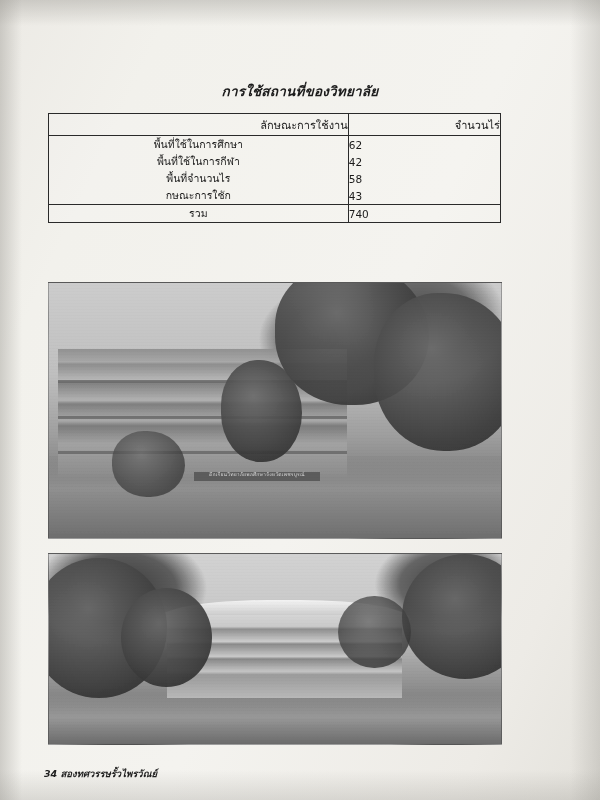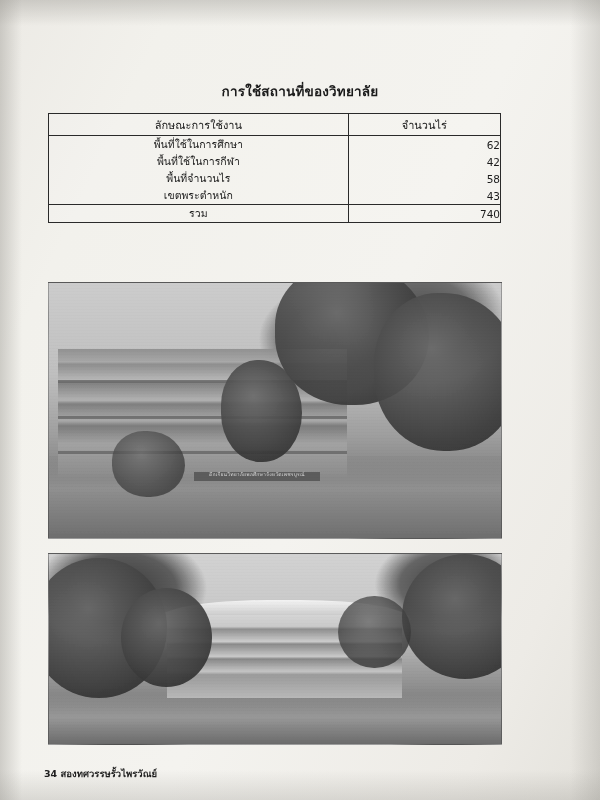--- a/index.html
+++ b/index.html
@@ -45,60 +45,61 @@
   .doc-title {
     position: absolute;
     left: 0; right: 0;
     top: 80px;
     text-align: center;
     font-family: "DejaVu Sans", sans-serif;
     font-size: 13.5px;
     font-weight: bold;
     color: #1b1b1b;
     letter-spacing: 0.2px;
+    font-style: italic;
   }
 
   .data-table {
     position: absolute;
     left: 48px;
     top: 113px;
     width: 453px;
     border-collapse: collapse;
     background: rgba(255,255,255,0.10);
     font-size: 10.5px;
     color: #1b1b1b;
   }
   .data-table th, .data-table td {
     border: 1px solid #2a2a2a;
     padding: 0;
   }
   .data-table thead th {
     font-weight: normal;
     font-size: 11px;
-    text-align: center;
+    text-align: right;
     height: 21px;
     vertical-align: middle;
   }
   .data-table tbody td {
     border-left: 1px solid #2a2a2a;
     border-right: 1px solid #2a2a2a;
     border-top: none;
     border-bottom: none;
     height: 14.5px;
     vertical-align: middle;
   }
   .col-label { width: 300px; }
   .col-value { width: 152px; }
   .cell-label {
     padding-left: 32px;
     text-align: center;
     white-space: nowrap;
   }
   .cell-value {
-    text-align: right;
+    text-align: left;
     margin-left: 44px;
   }
   .total-row td {
     border-top: 1px solid #2a2a2a !important;
     border-bottom: 1px solid #2a2a2a !important;
     height: 20px;
   }
   .total-row .cell-label {
     text-align: center;
     padding-left: 0;
@@ -212,20 +213,21 @@
     border-radius: 50%;
     background: radial-gradient(circle at 42% 36%, #6a6a6a, #3a3a3a 72%, #2d2d2d 100%);
     opacity: 0.93;
   }
 
   .footer {
     position: absolute;
     left: 44px;
     top: 766px;
     font-size: 9.5px;
+    font-style: italic;
     font-weight: bold;
     color: #1f1f1f;
     white-space: nowrap;
   }
   .noise {
     position:absolute; inset:0;
     background-image:
       repeating-linear-gradient(0deg, rgba(0,0,0,0.012) 0px, rgba(0,0,0,0.012) 1px, rgba(255,255,255,0) 1px, rgba(255,255,255,0) 3px);
     pointer-events:none;
   }
@@ -256,21 +258,21 @@
       </tr>
       <tr>
         <td class="cell-label">พื้นที่ใช้ในการกีฬา</td>
         <td class="cell-value">42</td>
       </tr>
       <tr>
         <td class="cell-label">พื้นที่จำนวนไร</td>
         <td class="cell-value">58</td>
       </tr>
       <tr>
-        <td class="cell-label">เขตพระตำหนัก</td>
+        <td class="cell-label">กษณะการใชัก</td>
         <td class="cell-value">43</td>
       </tr>
       <tr class="total-row">
         <td class="cell-label">รวม</td>
         <td class="cell-value">740</td>
       </tr>
     </tbody>
   </table>
 
   <div class="photo photo-1">

